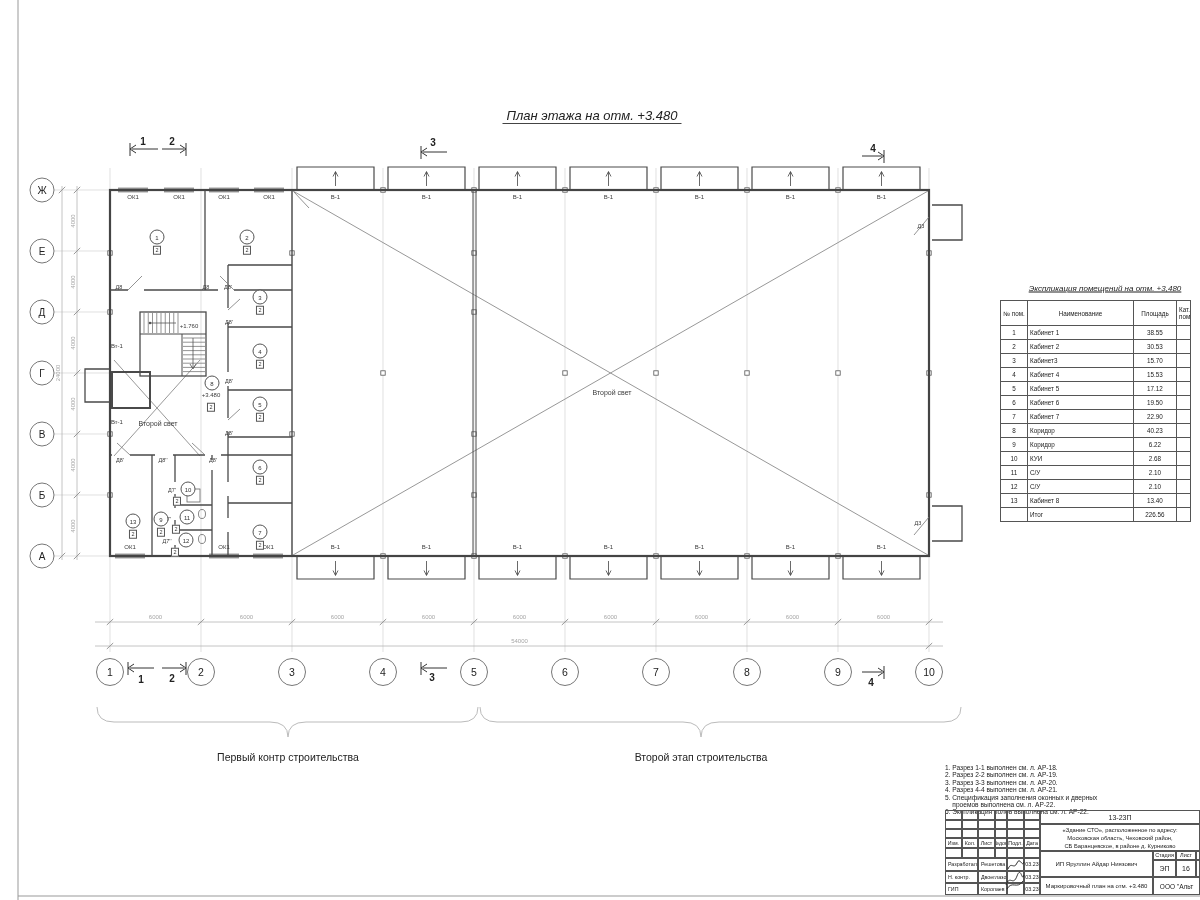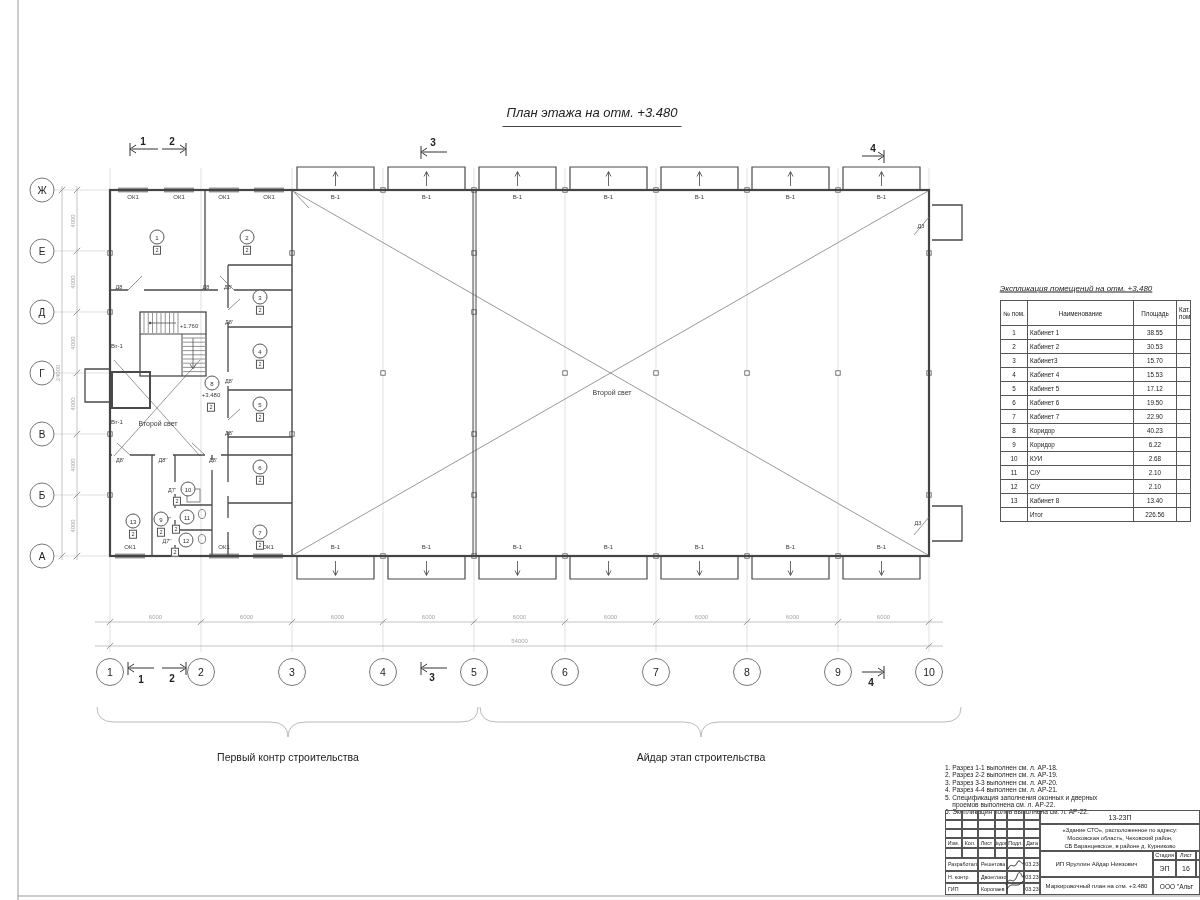--- a/index.html
+++ b/index.html
@@ -14,21 +14,21 @@
           border-radius:50%;background:#fff;display:flex;align-items:center;justify-content:center;
           font-size:10.5px;color:#222;z-index:3}
   .axis-l{width:23px;height:23px;font-size:10px}
   .room-c{position:absolute;transform:translate(-50%,-50%);width:13px;height:13px;border:1px solid #555;
           border-radius:50%;background:#fff;display:flex;align-items:center;justify-content:center;
           font-size:6px;color:#333;z-index:2}
   .room-b{position:absolute;transform:translate(-50%,-50%);border:1px solid #555;background:#fff;
           font-size:5.5px;line-height:6.5px;padding:0 1.5px;color:#333;z-index:2}
   .secnum{position:absolute;transform:translate(-50%,-50%);font-size:10px;font-weight:bold;color:#222}
   .title-main{position:absolute;transform:translate(-50%,-50%);font-style:italic;font-size:13px;color:#222;
-          border-bottom:1px solid #444;padding:0 4px 6px;white-space:nowrap}
+          border-bottom:1px solid #444;padding:0 4px 0;white-space:nowrap}
   .tbl-title{position:absolute;transform:translate(-50%,-50%);font-style:italic;font-size:8px;
           text-decoration:underline;color:#222;white-space:nowrap}
   .stage-lb{position:absolute;transform:translate(-50%,-50%);font-size:10.5px;color:#222;white-space:nowrap}
   #exp-table{position:absolute;left:1000px;top:300px;border-collapse:collapse;table-layout:fixed;
           width:190px;font-size:6.3px;color:#222;z-index:2}
   #exp-table td,#exp-table th{border:1px solid #555;padding:0 2px;font-weight:normal;overflow:hidden;
           height:13px;text-align:center;line-height:7px}
   #exp-table th{height:24px}
   #exp-table td.nm{text-align:left}
   #notes{position:absolute;left:945px;top:764px;font-size:6.6px;line-height:7.4px;color:#222;white-space:pre}
@@ -245,23 +245,23 @@
       <path d="M862,672 H882 M878,668 L884,672 L878,676 M884,666 V679"></path>
     </g>
 
     <path d="M97,707 Q97,722 114,722 L270,722 Q288,722 288,737 Q288,722 306,722 L461,722 Q478,722 478,707" fill="none" stroke="#bbb" stroke-width="1"></path>
     <path d="M480,707 Q480,722 497,722 L683,722 Q701,722 701,737 Q701,722 719,722 L944,722 Q961,722 961,707" fill="none" stroke="#bbb" stroke-width="1"></path>
   </svg>
 
   <div class="title-main" style="left:592px;top:116px">План этажа на отм. +3.480</div>
 
   <div class="stage-lb" style="left:288px;top:757px">Первый контр строительства</div>
-  <div class="stage-lb" style="left:701px;top:757px">Айдар этап строительства</div>
-
-  <div class="tbl-title" style="left:1076px;top:288px">Экспликация помещений на отм. +3,480</div>
+  <div class="stage-lb" style="left:701px;top:757px">Второй этап строительства</div>
+
+  <div class="tbl-title" style="left:1105px;top:288px">Экспликация помещений на отм. +3,480</div>
 
   <table id="exp-table">
     <colgroup>
         <col style="width:27px">
         <col style="width:106px">
         <col style="width:43px">
         <col style="width:14px">
       </colgroup>
     <thead>
         <tr>

